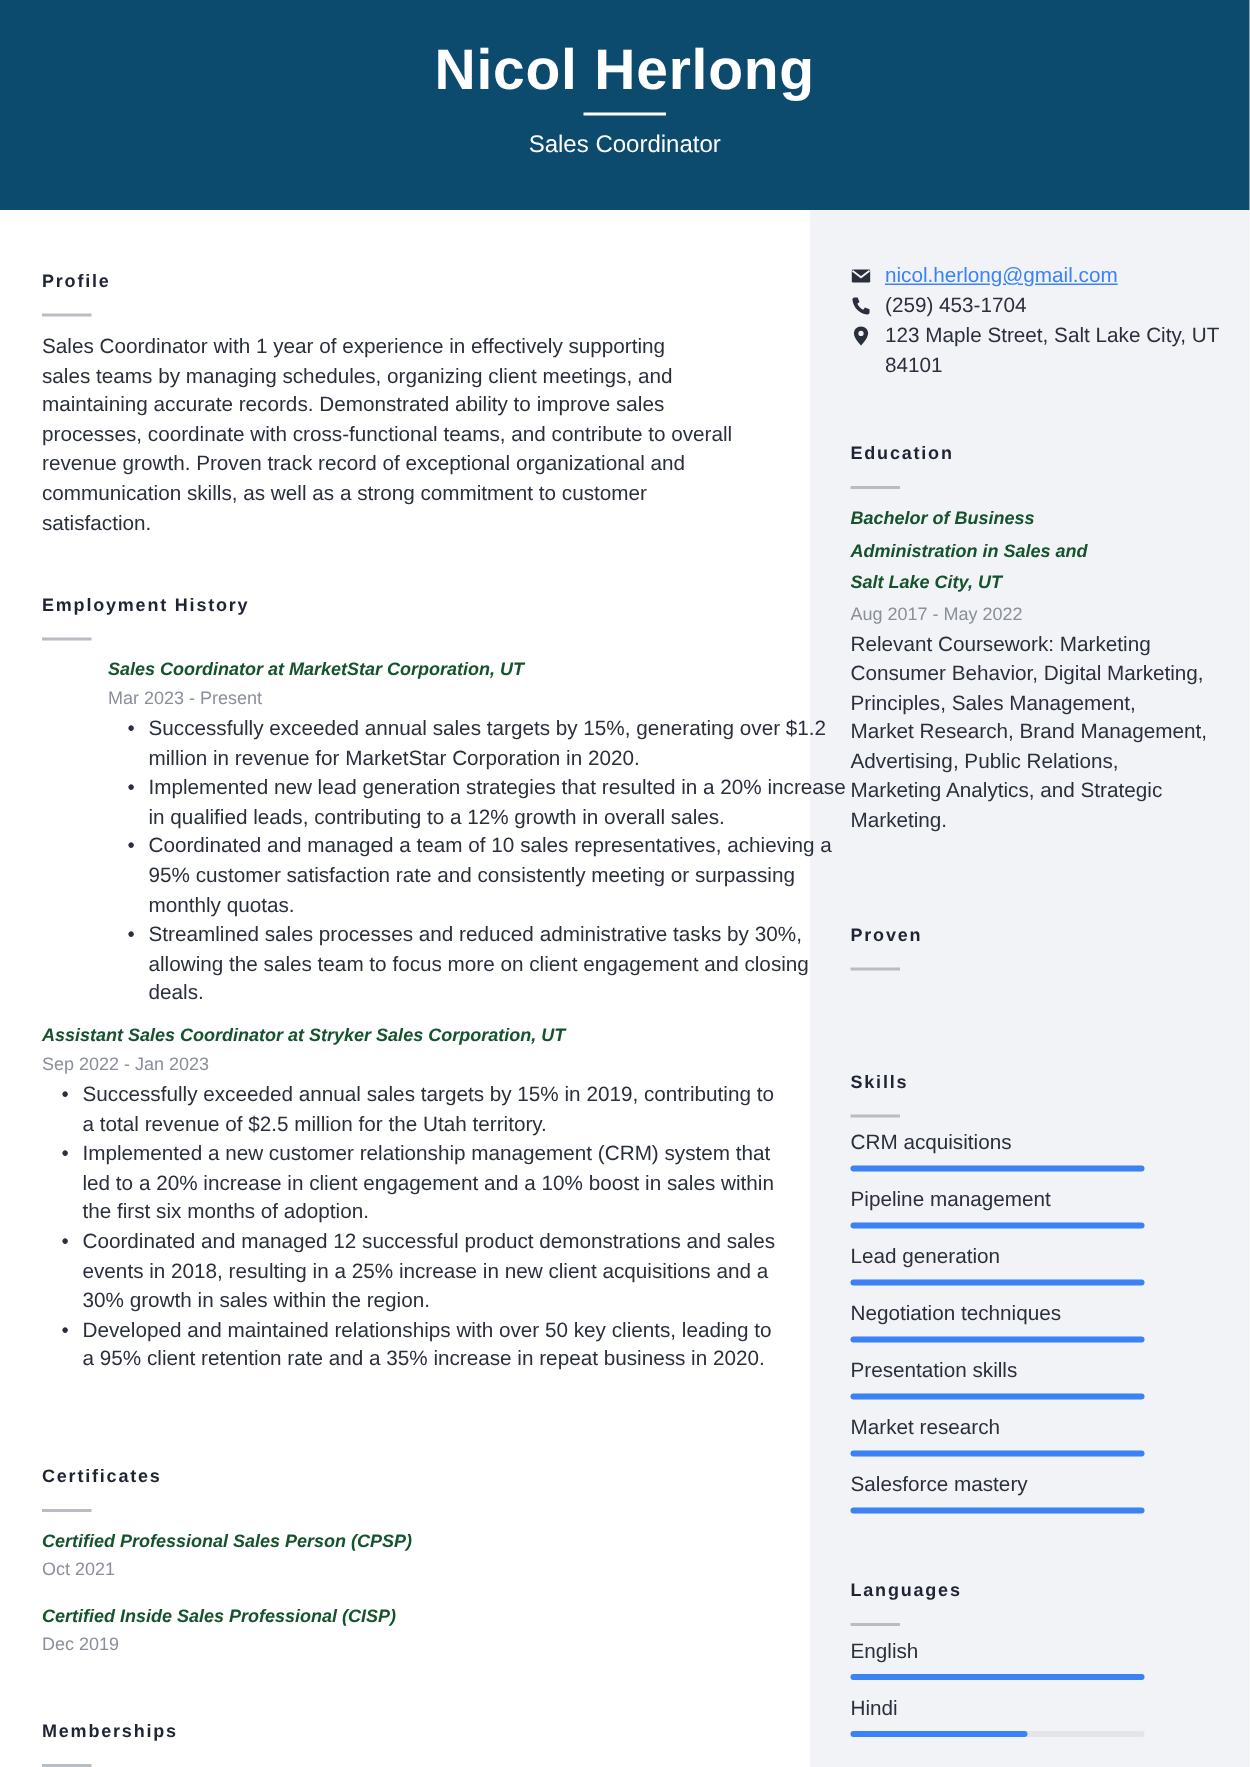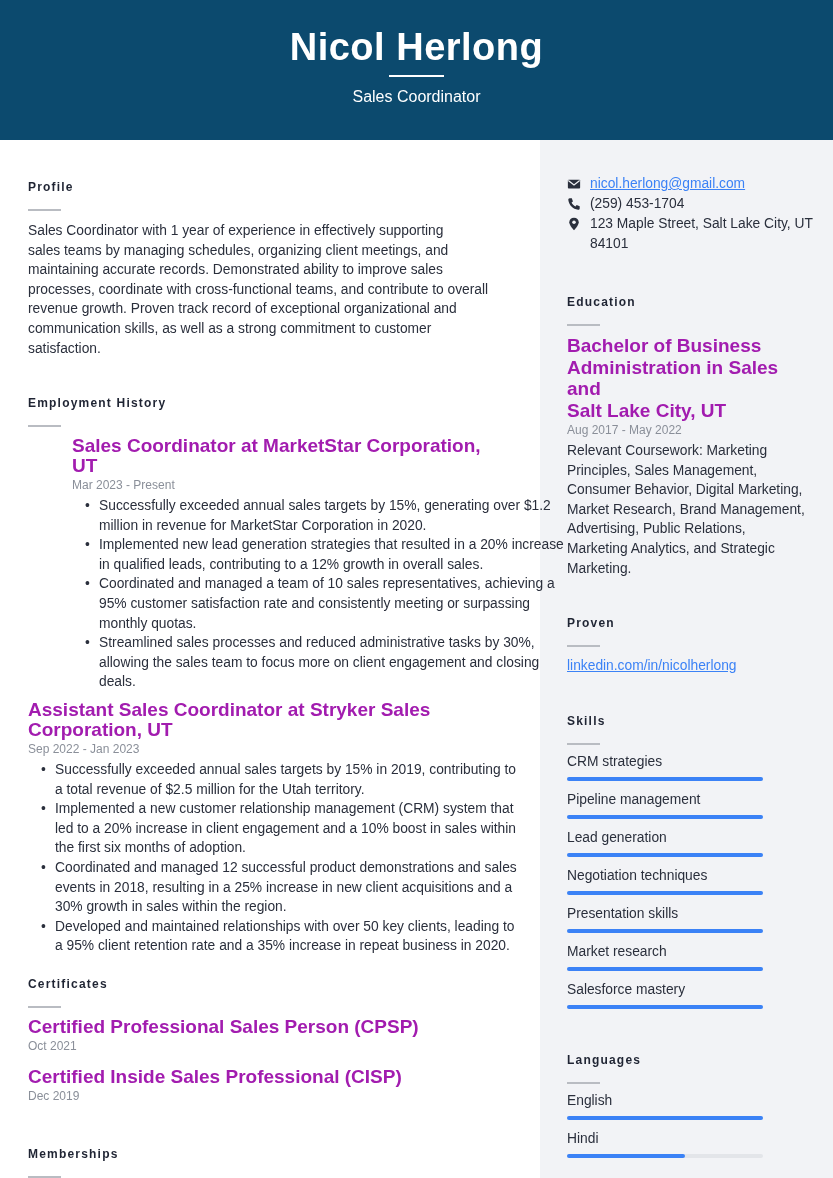--- a/index.html
+++ b/index.html
@@ -35,21 +35,21 @@
       font-size: 12px; font-weight: bold; letter-spacing: 1.2px;
       color: #1f2433; line-height: 24px;
     }
     .section-rule {
       width: 33px; height: 2px; background: #b9bcc2; margin-top: 10px;
     }
     .para {
       font-size: 13.8px; line-height: 19.6px; color: #2a2f3c;
     }
     .job-title {
-      font-size: 19px; font-weight: bold; line-height: 20px; color: #a21caf;
+      font-size: 12px; font-weight: bold; line-height: 20px; color: #14532d; font-style: italic;
     }
     .date {
       font-size: 12px; line-height: 17px; color: #8a8f99;
     }
     ul.bullets { list-style: none; margin-left: 13px; }
     ul.bullets li {
       position: relative; padding-left: 14px;
       font-size: 13.8px; line-height: 19.6px; color: #2a2f3c;
     }
     ul.bullets li::before {
@@ -163,44 +163,41 @@
   <div class="section-title">Education</div>
   <div class="section-rule"></div>
   <div class="job-title" style="margin-top:9px; line-height:21.5px;">
     <div>Bachelor of Business</div>
     <div>Administration in Sales and</div>
     <div>Salt Lake City, UT</div>
   </div>
   <div class="date" style="margin-top:1px;">Aug 2017 - May 2022</div>
   <div class="para" style="margin-top:2px;">
     <div>Relevant Coursework: Marketing</div>
+    <div>Consumer Behavior, Digital Marketing,</div>
     <div>Principles, Sales Management,</div>
-    <div>Consumer Behavior, Digital Marketing,</div>
     <div>Market Research, Brand Management,</div>
     <div>Advertising, Public Relations,</div>
     <div>Marketing Analytics, and Strategic</div>
     <div>Marketing.</div>
   </div>
 </div>
 
 <div class="abs" style="left:567px; top:611px; width:250px;">
   <div class="section-title">Proven</div>
   <div class="section-rule"></div>
-  <div class="para" style="margin-top:9px;">
-    <a class="link" href="#">linkedin.com/in/nicolherlong</a>
-  </div>
 </div>
 
 <div class="abs" style="left:567px; top:709px; width:250px;">
   <div class="section-title">Skills</div>
   <div class="section-rule"></div>
 </div>
 
 <div class="skill" style="top:752px;">
-  <div class="label">CRM strategies</div>
+  <div class="label">CRM acquisitions</div>
   <div class="bar-track">
       <div class="bar-fill" style="width:100%;"></div>
     </div>
 </div>
 <div class="skill" style="top:790px;">
   <div class="label">Pipeline management</div>
   <div class="bar-track">
       <div class="bar-fill" style="width:100%;"></div>
     </div>
 </div>

